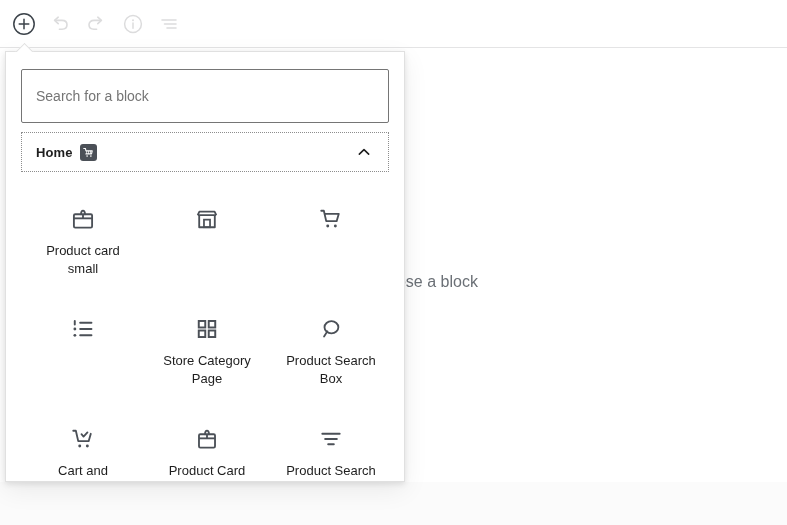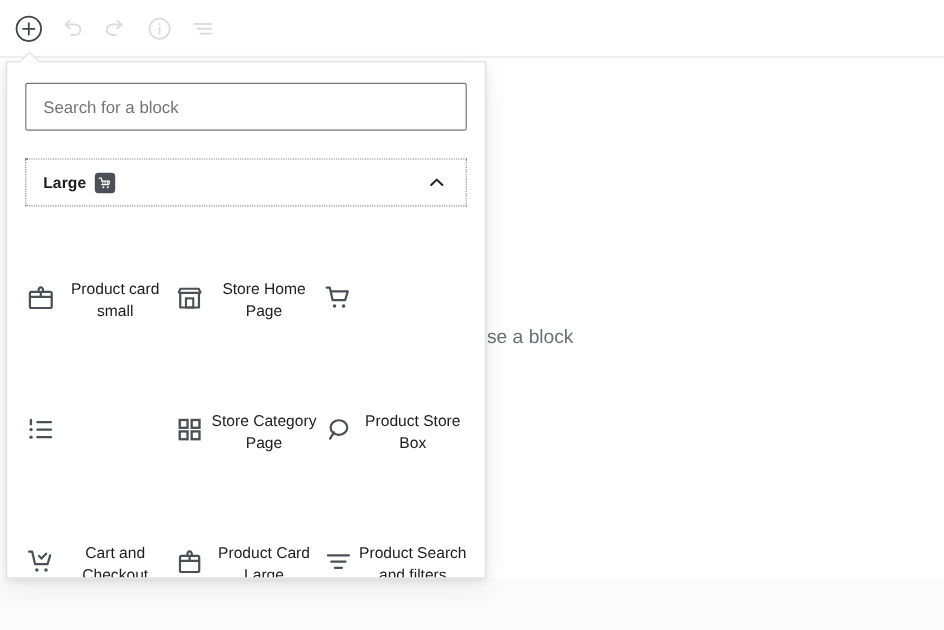--- a/index.html
+++ b/index.html
@@ -65,21 +65,21 @@
   }
   #inserter-caret:before{
     content:""; position:absolute; left:2px; top:4px;
     width:14px; height:14px; background:#ffffff;
     border-left:1px solid #e0e0e0; border-top:1px solid #e0e0e0;
     transform:rotate(45deg);
   }
 
   
   .search-wrap{
-    position:absolute; left:15px; top:17px; width:368px; height:40px;
+    position:absolute; left:15px; top:17px; width:368px; height:54px;
   }
   .search-input{
     width:100%; height:100%;
     box-sizing:border-box;
     border:1px solid #757575; border-radius:2px;
     background:#ffffff;
     padding:0 14px;
     font-family:"Liberation Sans", sans-serif;
     font-size:14px; color:#1e1e1e;
     outline:none;
@@ -109,21 +109,21 @@
   .cat-chevron{margin-left:auto; display:flex; align-items:center;}
 
   
   .blocks{
     position:absolute; left:15px; top:134px; width:372px;
     display:grid; grid-template-columns:repeat(3,1fr);
     row-gap:0; column-gap:0;
   }
   .block-item{
     height:110px;
-    display:flex; flex-direction:row; align-items:center;
+    display:flex; flex-direction:column; align-items:center;
     padding-top:14px; box-sizing:border-box;
     cursor:pointer; border-radius:2px;
   }
   .block-icon{
     height:38px; display:flex; align-items:center; justify-content:center;
     color:#4b5057;
   }
   .block-label{
     margin-top:4px;
     font-size:13px; line-height:18px; color:#1e1e1e;
@@ -192,21 +192,21 @@
 
 <div id="inserter-caret"></div>
 
 <div id="inserter">
 
   <div class="search-wrap">
     <input class="search-input" type="text" placeholder="Search for a block" style="">
   </div>
 
   <div class="cat-header">
-    <span class="cat-title">Large</span>
+    <span class="cat-title">Home</span>
     <span class="cat-logo">
       <svg width="13" height="13" viewBox="0 0 24 24" fill="none">
         <path d="M3.2 4.6h3.1l1 4.4h11.6l-1.3 5.6H7.2" stroke="#ffffff" stroke-width="2" stroke-linecap="round" stroke-linejoin="round"></path>
         <path d="M8.6 9v5.6M12.1 9v5.6M15.6 9v5.6" stroke="#ffffff" stroke-width="1.4"></path>
         <circle cx="9.4" cy="18.6" r="1.5" fill="#ffffff"></circle>
         <circle cx="16.4" cy="18.6" r="1.5" fill="#ffffff"></circle>
       </svg>
     </span>
     <span class="cat-chevron">
       <svg width="20" height="20" viewBox="0 0 24 24" fill="none">
@@ -230,21 +230,20 @@
     </div>
 
     <div class="block-item">
       <span class="block-icon">
         <svg width="26" height="26" viewBox="0 0 24 24" fill="none">
           <path d="M3.4 8.4h17.2M3.4 8.4l1.6-3.2h14l1.6 3.2" stroke="#4b5057" stroke-width="1.7" stroke-linejoin="round"></path>
           <path d="M4.8 8.4v11.2h14.4V8.4" stroke="#4b5057" stroke-width="1.7" stroke-linejoin="round"></path>
           <rect x="9.2" y="12.6" width="5.6" height="7" stroke="#4b5057" stroke-width="1.6"></rect>
         </svg>
       </span>
-      <span class="block-label">Store Home Page</span>
     </div>
 
     <div class="block-item">
       <span class="block-icon">
         <svg width="26" height="26" viewBox="0 0 24 24" fill="none">
           <path d="M3 4.4h2.4l2.2 9.6h9.6l2-6.8H6.6" stroke="#4b5057" stroke-width="1.7" stroke-linecap="round" stroke-linejoin="round"></path>
           <circle cx="9" cy="18.4" r="1.35" fill="#4b5057"></circle>
           <circle cx="16" cy="18.4" r="1.35" fill="#4b5057"></circle>
         </svg>
       </span>
@@ -273,21 +272,21 @@
       <span class="block-label">Store Category Page</span>
     </div>
 
     <div class="block-item">
       <span class="block-icon">
         <svg width="26" height="26" viewBox="0 0 24 24" fill="none">
           <ellipse cx="12.4" cy="10.4" rx="6.4" ry="5.6" stroke="#4b5057" stroke-width="1.7"></ellipse>
           <path d="M8.6 14.2L5.6 19" stroke="#4b5057" stroke-width="1.7" stroke-linecap="round"></path>
         </svg>
       </span>
-      <span class="block-label">Product Store Box</span>
+      <span class="block-label">Product Search Box</span>
     </div>
 
     <div class="block-item">
       <span class="block-icon">
         <svg width="26" height="26" viewBox="0 0 24 24" fill="none">
           <path d="M3 4.4h2.4l2.2 9.6h9.6l2-6.8" stroke="#4b5057" stroke-width="1.7" stroke-linecap="round" stroke-linejoin="round"></path>
           <path d="M10.6 7.6l1.9 2.1 3.6-3.8" stroke="#4b5057" stroke-width="1.7" stroke-linecap="round" stroke-linejoin="round"></path>
           <circle cx="9" cy="18.4" r="1.35" fill="#4b5057"></circle>
           <circle cx="16" cy="18.4" r="1.35" fill="#4b5057"></circle>
         </svg>

